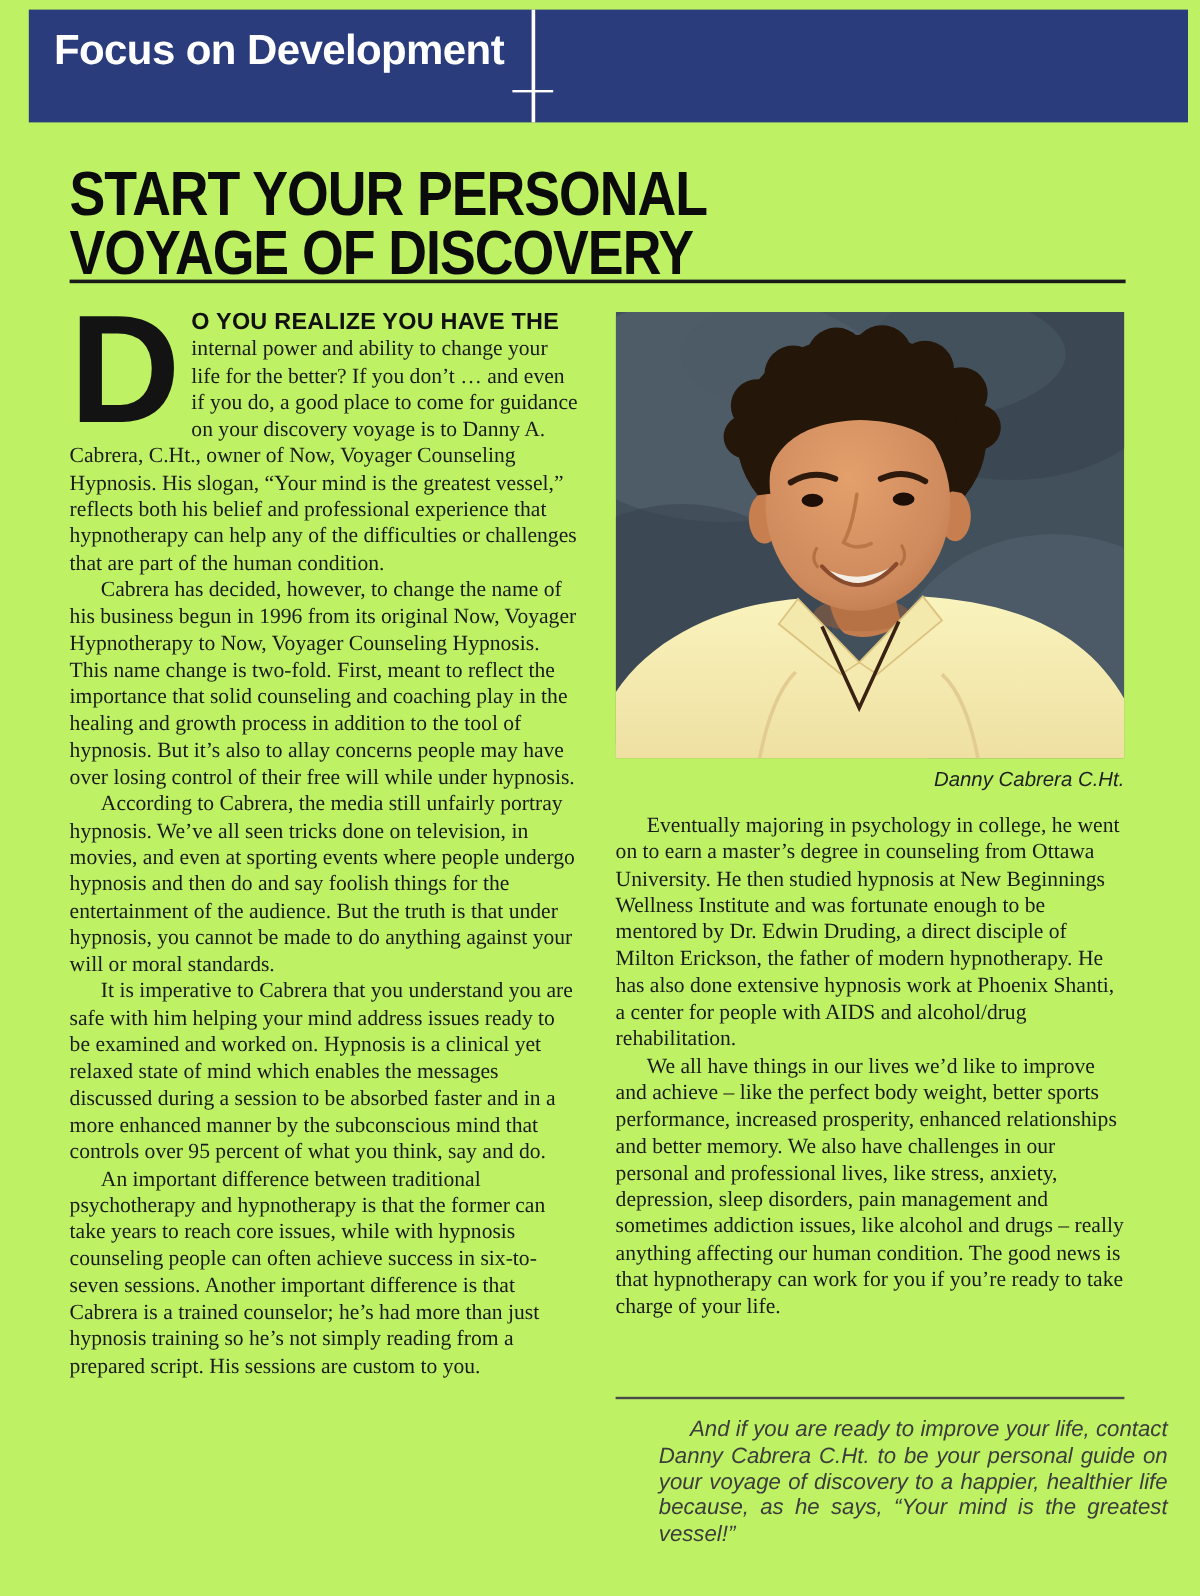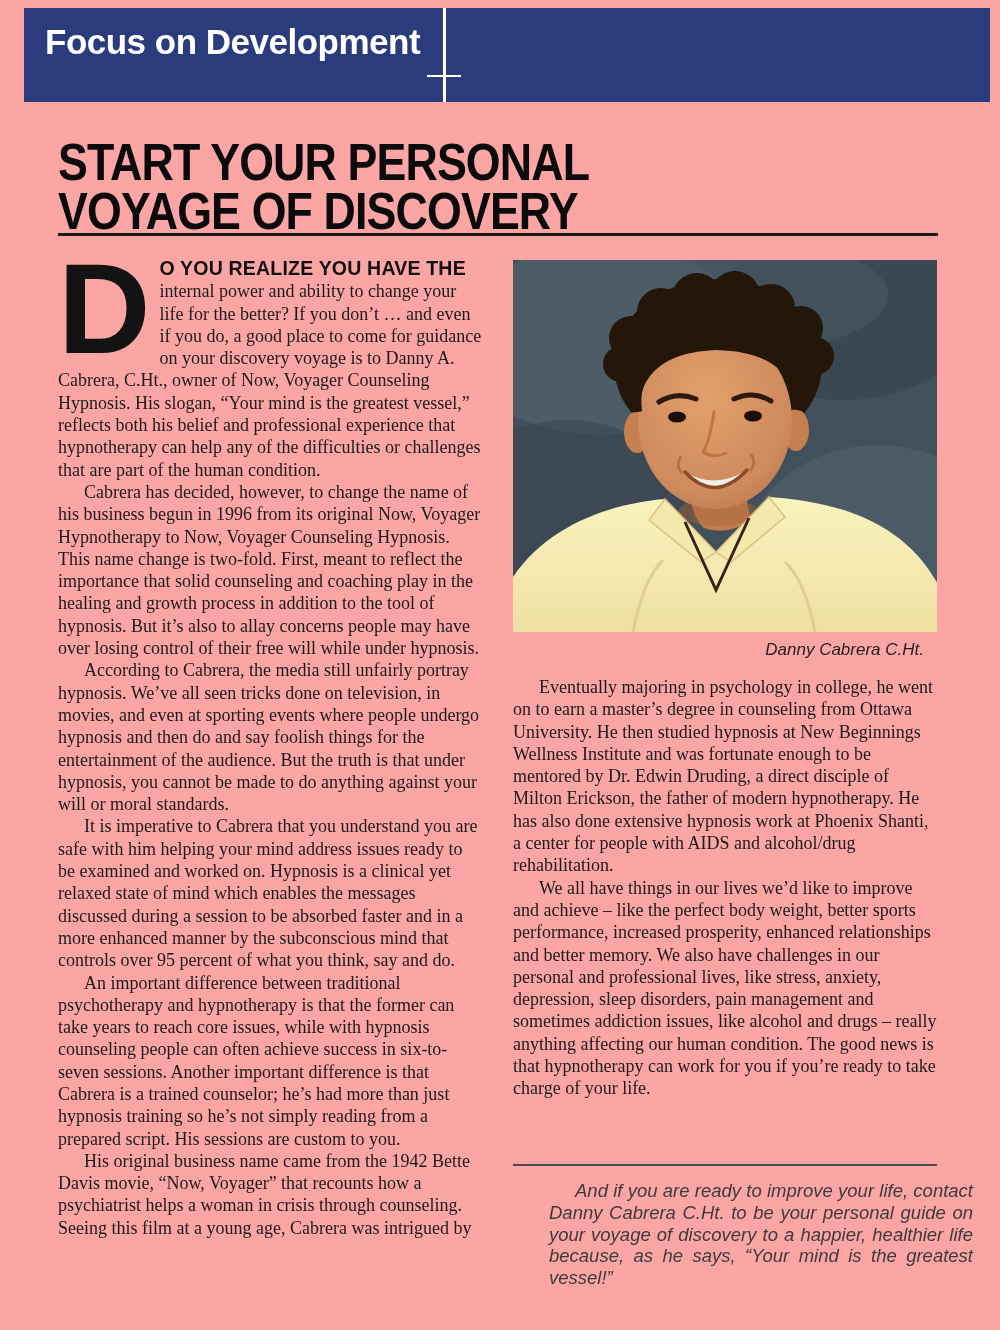--- a/index.html
+++ b/index.html
@@ -1,21 +1,21 @@
 <!DOCTYPE html>
 <html><head>
 <meta charset="utf-8">
 <style>
   * { box-sizing: border-box; }
   html, body { margin: 0; padding: 0; background: #ffffff; }
   .page {
     position: relative;
     width: 1000px;
     height: 1330px;
-    background: #fca5a5;
+    background: #bef264;
     overflow: hidden;
     font-family: "Liberation Serif", serif;
   }
   
   .banner {
     position: absolute;
     left: 24px; top: 8px;
     width: 966px; height: 94px;
     background: #2b3c7d;
   }
@@ -91,21 +91,21 @@
   
   .photo {
     position: absolute;
     left: 513px; top: 260px;
     width: 424px; height: 372px;
     overflow: hidden;
   }
   .photo svg { display: block; width: 100%; height: 100%; }
   .photo-caption {
     position: absolute;
-    left: 500px; top: 640px;
+    left: 513px; top: 640px;
     width: 424px;
     text-align: right;
     font-family: "Liberation Sans", sans-serif;
     font-style: italic;
     font-size: 17px;
     color: #1f1f1f;
   }
   
   .closing-rule {
     position: absolute;
@@ -177,21 +177,20 @@
   <div class="col-left">
     <p class="body noindent">
       <span class="drop-cap">D</span>
       <span class="lead-in">O YOU REALIZE YOU HAVE THE</span>
       <span>internal power and ability to change your life for the better? If you don’t … and even if you do, a good place to come for guidance on your discovery voyage is to Danny A. Cabrera, C.Ht., owner of Now, Voyager Counseling Hypnosis. His slogan, “Your mind is the greatest vessel,” reflects both his belief and professional experience that hypnotherapy can help any of the difficulties or challenges that are part of the human condition.</span>
     </p>
     <p class="body">Cabrera has decided, however, to change the name of his business begun in 1996 from its original Now, Voyager Hypnotherapy to Now, Voyager Counseling Hypnosis. This name change is two-fold. First, meant to reflect the importance that solid counseling and coaching play in the healing and growth process in addition to the tool of hypnosis. But it’s also to allay concerns people may have over losing control of their free will while under hypnosis.</p>
     <p class="body">According to Cabrera, the media still unfairly portray hypnosis. We’ve all seen tricks done on television, in movies, and even at sporting events where people undergo hypnosis and then do and say foolish things for the entertainment of the audience. But the truth is that under hypnosis, you cannot be made to do anything against your will or moral standards.</p>
     <p class="body">It is imperative to Cabrera that you understand you are safe with him helping your mind address issues ready to be examined and worked on. Hypnosis is a clinical yet relaxed state of mind which enables the messages discussed during a session to be absorbed faster and in a more enhanced manner by the subconscious mind that controls over 95 percent of what you think, say and do.</p>
     <p class="body">An important difference between traditional psychotherapy and hypnotherapy is that the former can take years to reach core issues, while with hypnosis counseling people can often achieve success in six-to-seven sessions. Another important difference is that Cabrera is a trained counselor; he’s had more than just hypnosis training so he’s not simply reading from a prepared script. His sessions are custom to you.</p>
-    <p class="body">His original business name came from the 1942 Bette Davis movie, “Now, Voyager” that recounts how a psychiatrist helps a woman in crisis through counseling. Seeing this film at a young age, Cabrera was intrigued by</p>
   </div>
 
   <div class="photo">
     <svg viewBox="0 0 424 372" preserveAspectRatio="none">
       <defs>
         <radialGradient id="skinG" cx="45%" cy="38%" r="75%">
           <stop offset="0%" stop-color="#e3a06c"></stop>
           <stop offset="70%" stop-color="#cf8a5d"></stop>
           <stop offset="100%" stop-color="#b9744a"></stop>
         </radialGradient>

